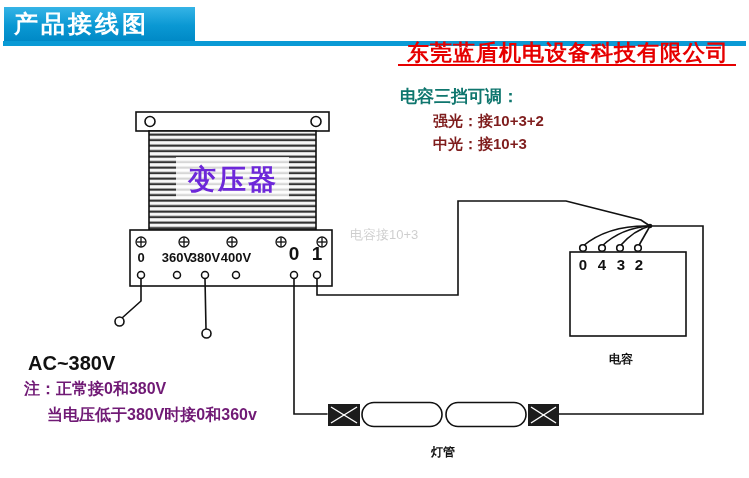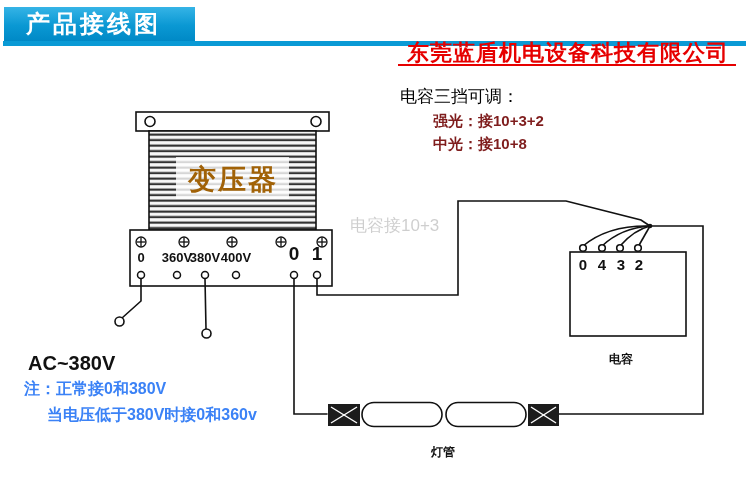--- a/index.html
+++ b/index.html
@@ -3,56 +3,56 @@
 <meta charset="utf-8">
 <style>
   * { margin:0; padding:0; box-sizing:border-box; }
   html,body { background:#fff; }
   body { font-family:"Liberation Sans", sans-serif; }
   .page { position:relative; width:749px; height:478px; background:#fff; overflow:hidden; }
   .abs { position:absolute; }
   .title-banner {
     left:4px; top:7px; width:191px; height:34px;
     background:linear-gradient(180deg,#35b4e6 0%, #0a98d3 55%, #0089c6 100%);
-    color:#fff; display:flex; align-items:center; padding-left:22px;
+    color:#fff; display:flex; align-items:center; padding-left:10px;
     font-size:24px; font-weight:bold; letter-spacing:3px;
   }
   .header-bar { left:3px; top:41px; width:743px; height:5px; background:#0a9ad5; }
   .company { left:398px; top:38px; width:340px; text-align:center;
     font-size:22px; font-weight:bold; color:#e60000; letter-spacing:1px; white-space:nowrap; }
   .company-underline { left:398px; top:64px; width:338px; height:2px; background:#e60000; }
-  .cap-note-title { left:400px; top:85px; font-size:17px; font-weight:normal; color:#000000; white-space:nowrap; }
+  .cap-note-title { left:400px; top:85px; font-size:17px; font-weight:bold; color:#0f766e; white-space:nowrap; }
   .cap-note-line { left:433px; font-size:15px; font-weight:600; color:#7f1d1d; white-space:nowrap; }
   .lbl { position:absolute; color:#111; white-space:nowrap; }
   .t-small { font-size:13px; font-weight:bold; transform:translateX(-50%); }
   .t-big   { font-size:19px; font-weight:bold; transform:translateX(-50%); }
   .cap-t   { font-size:15px; font-weight:bold; transform:translateX(-50%); }
   .transformer-label { left:174px; top:161px; width:118px; text-align:center;
-    font-family:Liberation Serif, serif; font-size:28px; font-weight:bold; color:#a16207; letter-spacing:2px; }
+    font-family:Liberation Serif, serif; font-size:28px; font-weight:bold; color:#6d28d9; letter-spacing:2px; }
   .part-label { font-size:12px; font-weight:bold; color:#111; transform:translateX(-50%); }
   .ac-label { left:28px; top:352px; font-size:20px; font-weight:600; color:#111; }
-  .red-note { color:#3b82f6; font-size:16px; font-weight:600; white-space:nowrap; }
-  .watermark { left:350px; top:214px; font-size:17px; color:rgba(60,60,60,0.25); white-space:nowrap; }
+  .red-note { color:#701a75; font-size:16px; font-weight:600; white-space:nowrap; }
+  .watermark { left:350px; top:226px; font-size:13px; color:rgba(60,60,60,0.25); white-space:nowrap; }
   svg.diagram { position:absolute; left:0; top:0; }
 </style>
 </head>
 <body>
 
 <div class="page">
 
   <div class="abs title-banner">
     <span>产品接线图</span>
   </div>
   <div class="abs header-bar"></div>
   <div class="abs company">东莞蓝盾机电设备科技有限公司</div>
   <div class="abs company-underline"></div>
 
   <div class="abs cap-note-title">电容三挡可调：</div>
   <div class="abs cap-note-line" style="top:112px;">强光：接10+3+2</div>
-  <div class="abs cap-note-line" style="top:135px;">中光：接10+8</div>
+  <div class="abs cap-note-line" style="top:135px;">中光：接10+3</div>
 
   <svg class="diagram" width="749" height="478" viewBox="0 0 749 478">
     <defs>
       <pattern id="hatch" width="6" height="5.5" patternUnits="userSpaceOnUse">
         <rect width="6" height="5.5" fill="#f7f7f7"></rect>
         <line x1="0" y1="2.6" x2="6" y2="2.6" stroke="#333" stroke-width="2.2"></line>
       </pattern>
     </defs>
 
     <g stroke="#111" stroke-width="1.6" fill="none">

